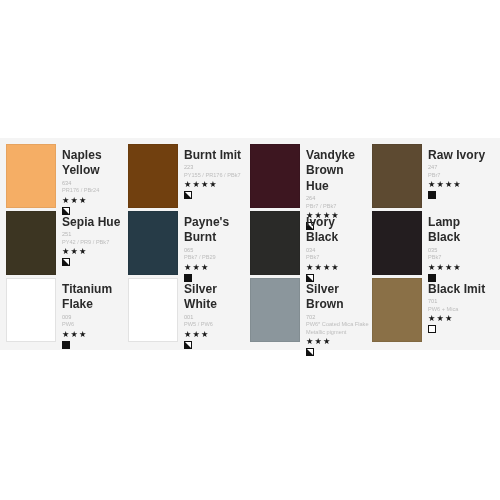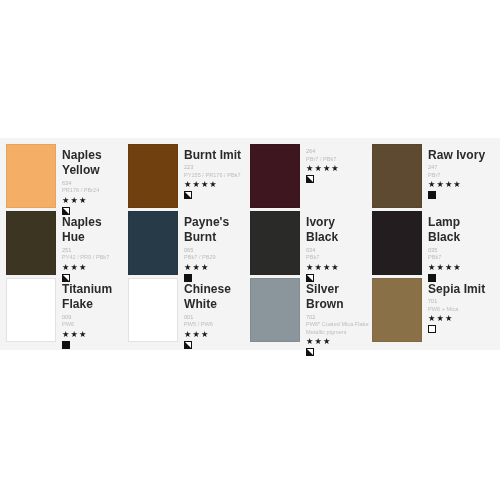--- a/index.html
+++ b/index.html
@@ -145,40 +145,41 @@
           <div class="pname">Burnt Imit</div>
           <div class="pcode">223</div>
           <div class="ppig">PY155 / PR176 / PBk7</div>
           <div class="stars">★★★★</div>
           <div class="opacity semi"></div>
         </div>
       </div>
       <div class="cell">
         <div class="swatch" style="background: rgb(61, 22, 32);"></div>
         <div class="info">
+          <div class="pname">Vandyke Brown Hue</div>
           <div class="pcode">264</div>
           <div class="ppig">PBr7 / PBk7</div>
           <div class="stars">★★★★</div>
           <div class="opacity semi"></div>
         </div>
       </div>
       <div class="cell">
         <div class="swatch" style="background: rgb(93, 74, 49);"></div>
         <div class="info">
           <div class="pname">Raw Ivory</div>
           <div class="pcode">247</div>
           <div class="ppig">PBr7</div>
           <div class="stars">★★★★</div>
           <div class="opacity opaque"></div>
         </div>
       </div>
       <div class="cell">
         <div class="swatch" style="background: rgb(60, 53, 34);"></div>
         <div class="info">
-          <div class="pname">Naples Hue</div>
+          <div class="pname">Sepia Hue</div>
           <div class="pcode">251</div>
           <div class="ppig">PY42 / PR9 / PBk7</div>
           <div class="stars">★★★</div>
           <div class="opacity semi"></div>
         </div>
       </div>
       <div class="cell">
         <div class="swatch" style="background: rgb(38, 59, 71);"></div>
         <div class="info">
           <div class="pname">Payne's Burnt</div>
@@ -214,41 +215,41 @@
           <div class="pname">Titanium Flake</div>
           <div class="pcode">009</div>
           <div class="ppig">PW6</div>
           <div class="stars">★★★</div>
           <div class="opacity opaque"></div>
         </div>
       </div>
       <div class="cell">
         <div class="swatch light" style="background: rgb(255, 255, 255);"></div>
         <div class="info">
-          <div class="pname">Chinese White</div>
+          <div class="pname">Silver White</div>
           <div class="pcode">001</div>
           <div class="ppig">PW5 / PW6</div>
           <div class="stars">★★★</div>
           <div class="opacity semi"></div>
         </div>
       </div>
       <div class="cell">
         <div class="swatch" style="background: rgb(139, 150, 156);"></div>
         <div class="info">
           <div class="pname">Silver Brown</div>
           <div class="pcode">702</div>
           <div class="ppig">PW6* Coated Mica Flake Metallic pigment</div>
           <div class="stars">★★★</div>
           <div class="opacity semi"></div>
         </div>
       </div>
       <div class="cell">
         <div class="swatch" style="background: rgb(138, 112, 71);"></div>
         <div class="info">
-          <div class="pname">Sepia Imit</div>
+          <div class="pname">Black Imit</div>
           <div class="pcode">701</div>
           <div class="ppig">PW6 + Mica</div>
           <div class="stars">★★★</div>
           <div class="opacity transparent"></div>
         </div>
       </div>
     </div>
 
 </div>
 

